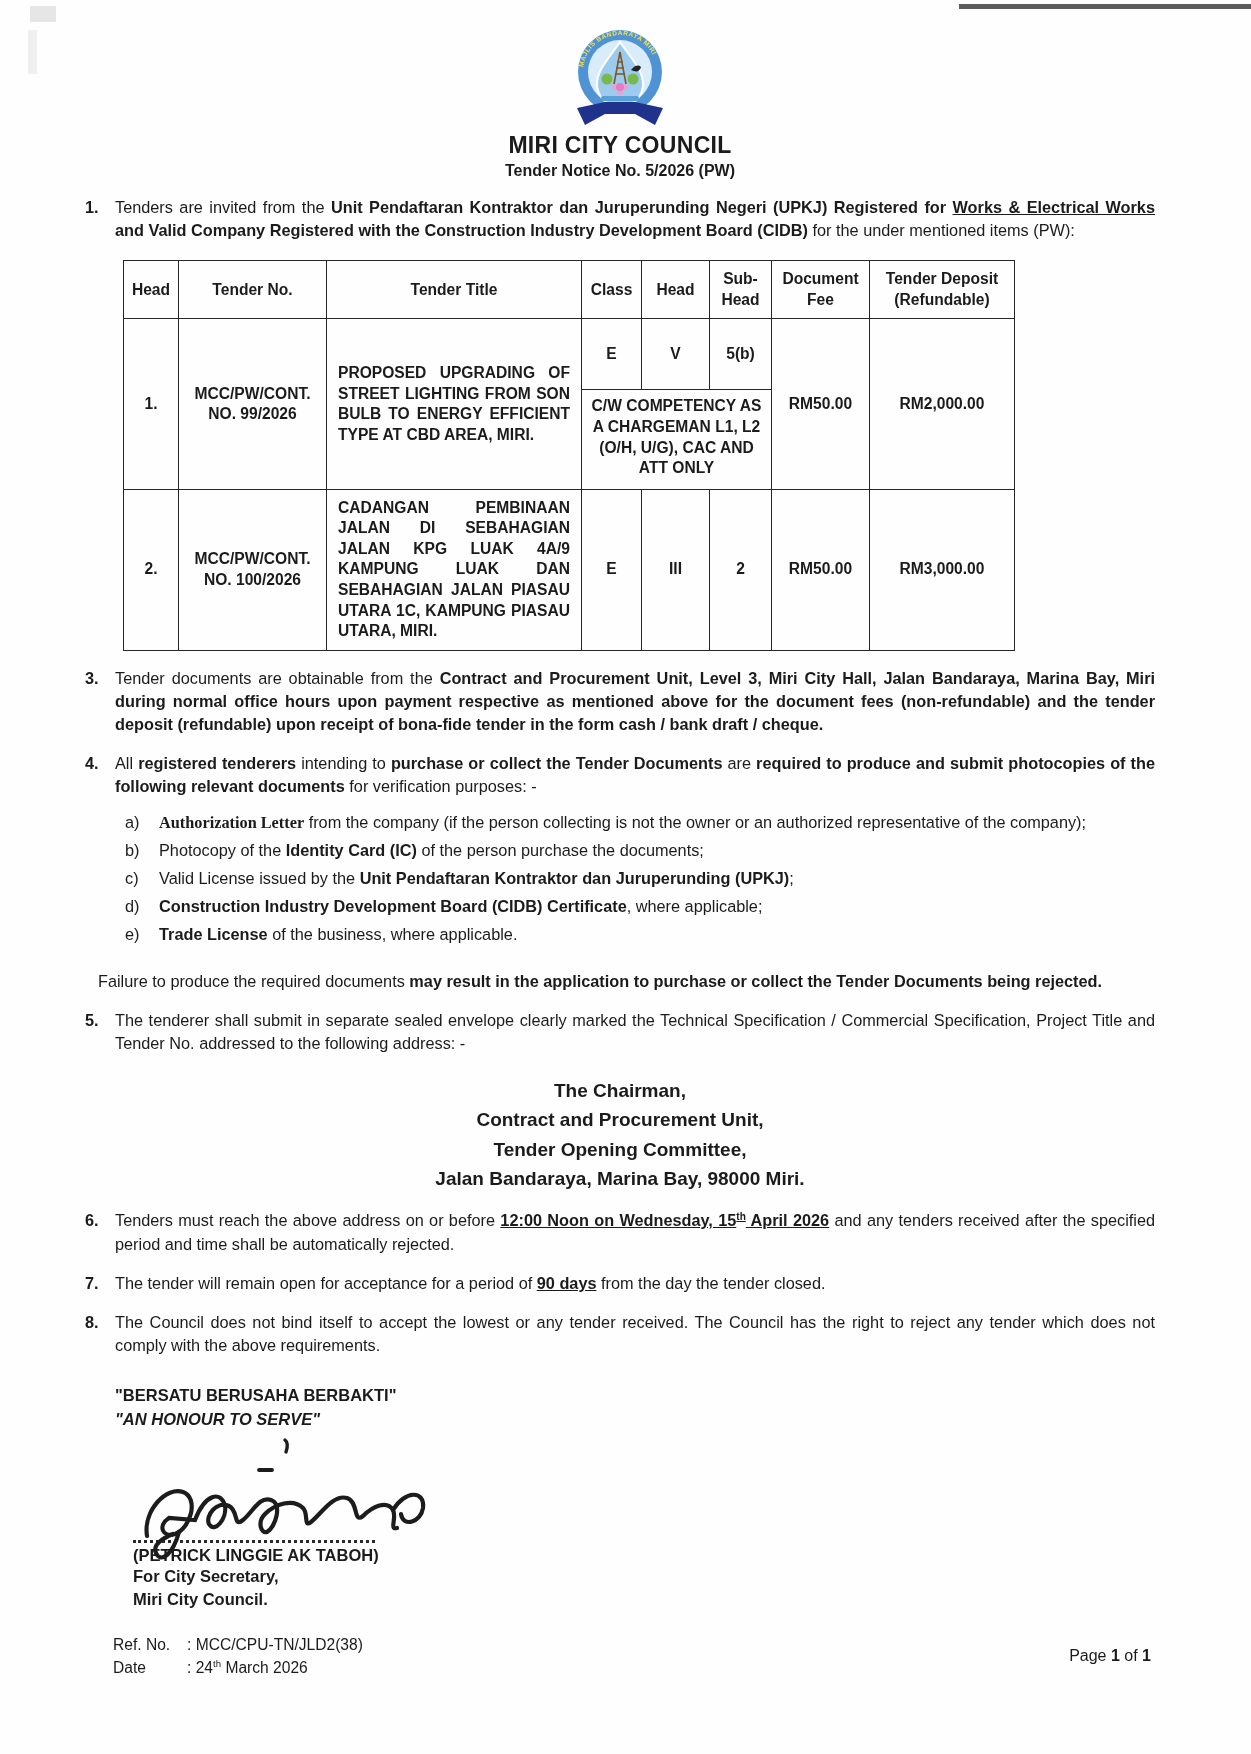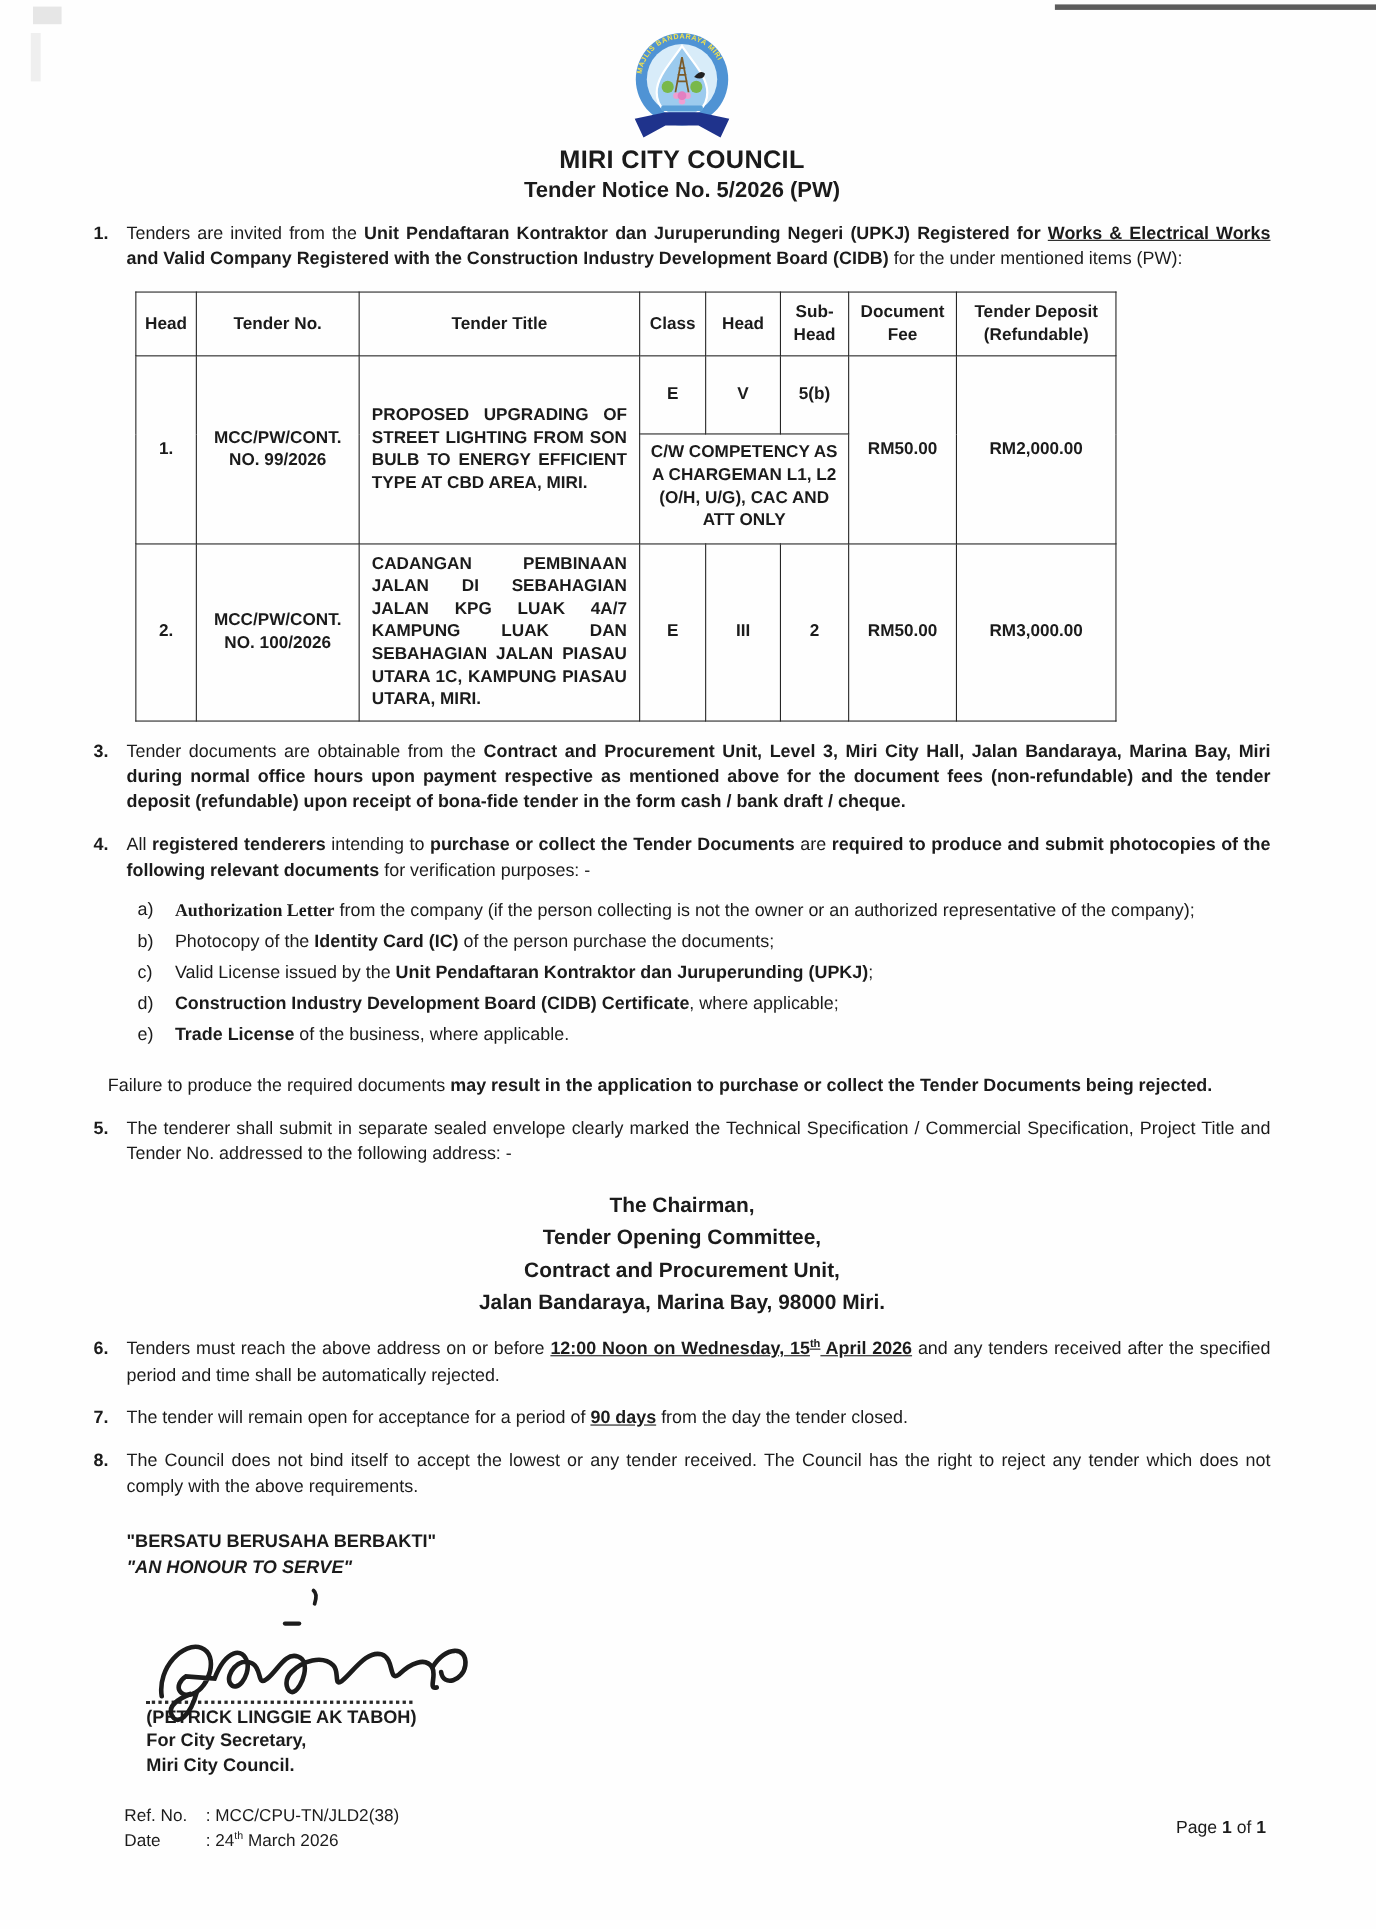--- a/index.html
+++ b/index.html
@@ -15,21 +15,21 @@
   .artifact { position:absolute; }
   .artifact.tr-line { top:4px; right:0; width:292px; height:5px; background:#3f3f3f; opacity:.85; }
   .artifact.tl-smudge { top:6px; left:30px; width:26px; height:16px; background:#c9c9c9; opacity:.45; }
   .artifact.tl-streak { top:30px; left:28px; width:9px; height:44px; background:#d9d9d9; opacity:.4; }
 
   .content { padding:26px 96px 0 85px; box-sizing:border-box; }
 
   .header { text-align:center; }
   .logo { display:block; margin:0 auto; }
   .council-name { font-size:23px; font-weight:700; letter-spacing:.3px; margin-top:2px; }
-  .notice-title { font-size:20px; font-weight:700; margin-top:3px; }
+  .notice-title { font-size:16px; font-weight:700; margin-top:3px; }
 
   .list-item { display:flex; margin-top:16px; font-size:16.3px; line-height:1.42; }
   .list-item .num { flex:0 0 30px; font-weight:700; }
   .list-item .txt { flex:1; text-align:justify; }
 
   sup { font-size:.62em; line-height:0; }
 
   
   .tender-table { border-collapse:collapse; margin:18px 0 4px 38px; table-layout:fixed; }
   .tender-table td, .tender-table th {
@@ -139,21 +139,21 @@
         <td>5(b)</td>
         <td rowspan="2">RM50.00</td>
         <td rowspan="2">RM2,000.00</td>
       </tr>
       <tr>
         <td colspan="3" class="competency">C/W COMPETENCY AS A CHARGEMAN L1, L2 (O/H, U/G), CAC AND ATT ONLY</td>
       </tr>
       <tr>
         <td>2.</td>
         <td>MCC/PW/CONT. NO. 100/2026</td>
-        <td class="title-cell">CADANGAN PEMBINAAN JALAN DI SEBAHAGIAN JALAN KPG LUAK 4A/7 KAMPUNG LUAK DAN SEBAHAGIAN JALAN PIASAU UTARA 1C, KAMPUNG PIASAU UTARA, MIRI.</td>
+        <td class="title-cell">CADANGAN PEMBINAAN JALAN DI SEBAHAGIAN JALAN KPG LUAK 4A/9 KAMPUNG LUAK DAN SEBAHAGIAN JALAN PIASAU UTARA 1C, KAMPUNG PIASAU UTARA, MIRI.</td>
         <td>E</td>
         <td>III</td>
         <td>2</td>
         <td>RM50.00</td>
         <td>RM3,000.00</td>
       </tr>
     </tbody>
       </table>
 
     <div class="list-item">
@@ -191,22 +191,22 @@
 
     <div class="plain-para" style="margin-left:13px; margin-top:24px;"><span>Failure to produce the required documents </span><span style="font-weight: 700;">may result in the application to purchase or collect the Tender Documents being rejected.</span></div>
 
     <div class="list-item">
       <div class="num">5.</div>
       <div class="txt"><span>The tenderer shall submit in separate sealed envelope clearly marked the Technical Specification / Commercial Specification, Project Title and Tender No. addressed to the following address: -</span></div>
     </div>
 
     <div class="address">
       <div>The Chairman,</div>
+      <div>Contract and Procurement Unit,</div>
       <div>Tender Opening Committee,</div>
-      <div>Contract and Procurement Unit,</div>
       <div>Jalan Bandaraya, Marina Bay, 98000 Miri.</div>
     </div>
 
     <div class="list-item">
       <div class="num">6.</div>
       <div class="txt"><span>Tenders must reach the above address on or before </span><span style="font-weight: 700; text-decoration: underline;">12:00 Noon on Wednesday, 15</span><sup style="font-weight: 700; text-decoration: underline;">th</sup><span style="font-weight: 700; text-decoration: underline;"> April 2026</span><span> and any tenders received after the specified period and time shall be automatically rejected.</span></div>
     </div>
 
     <div class="list-item">
       <div class="num">7.</div>

